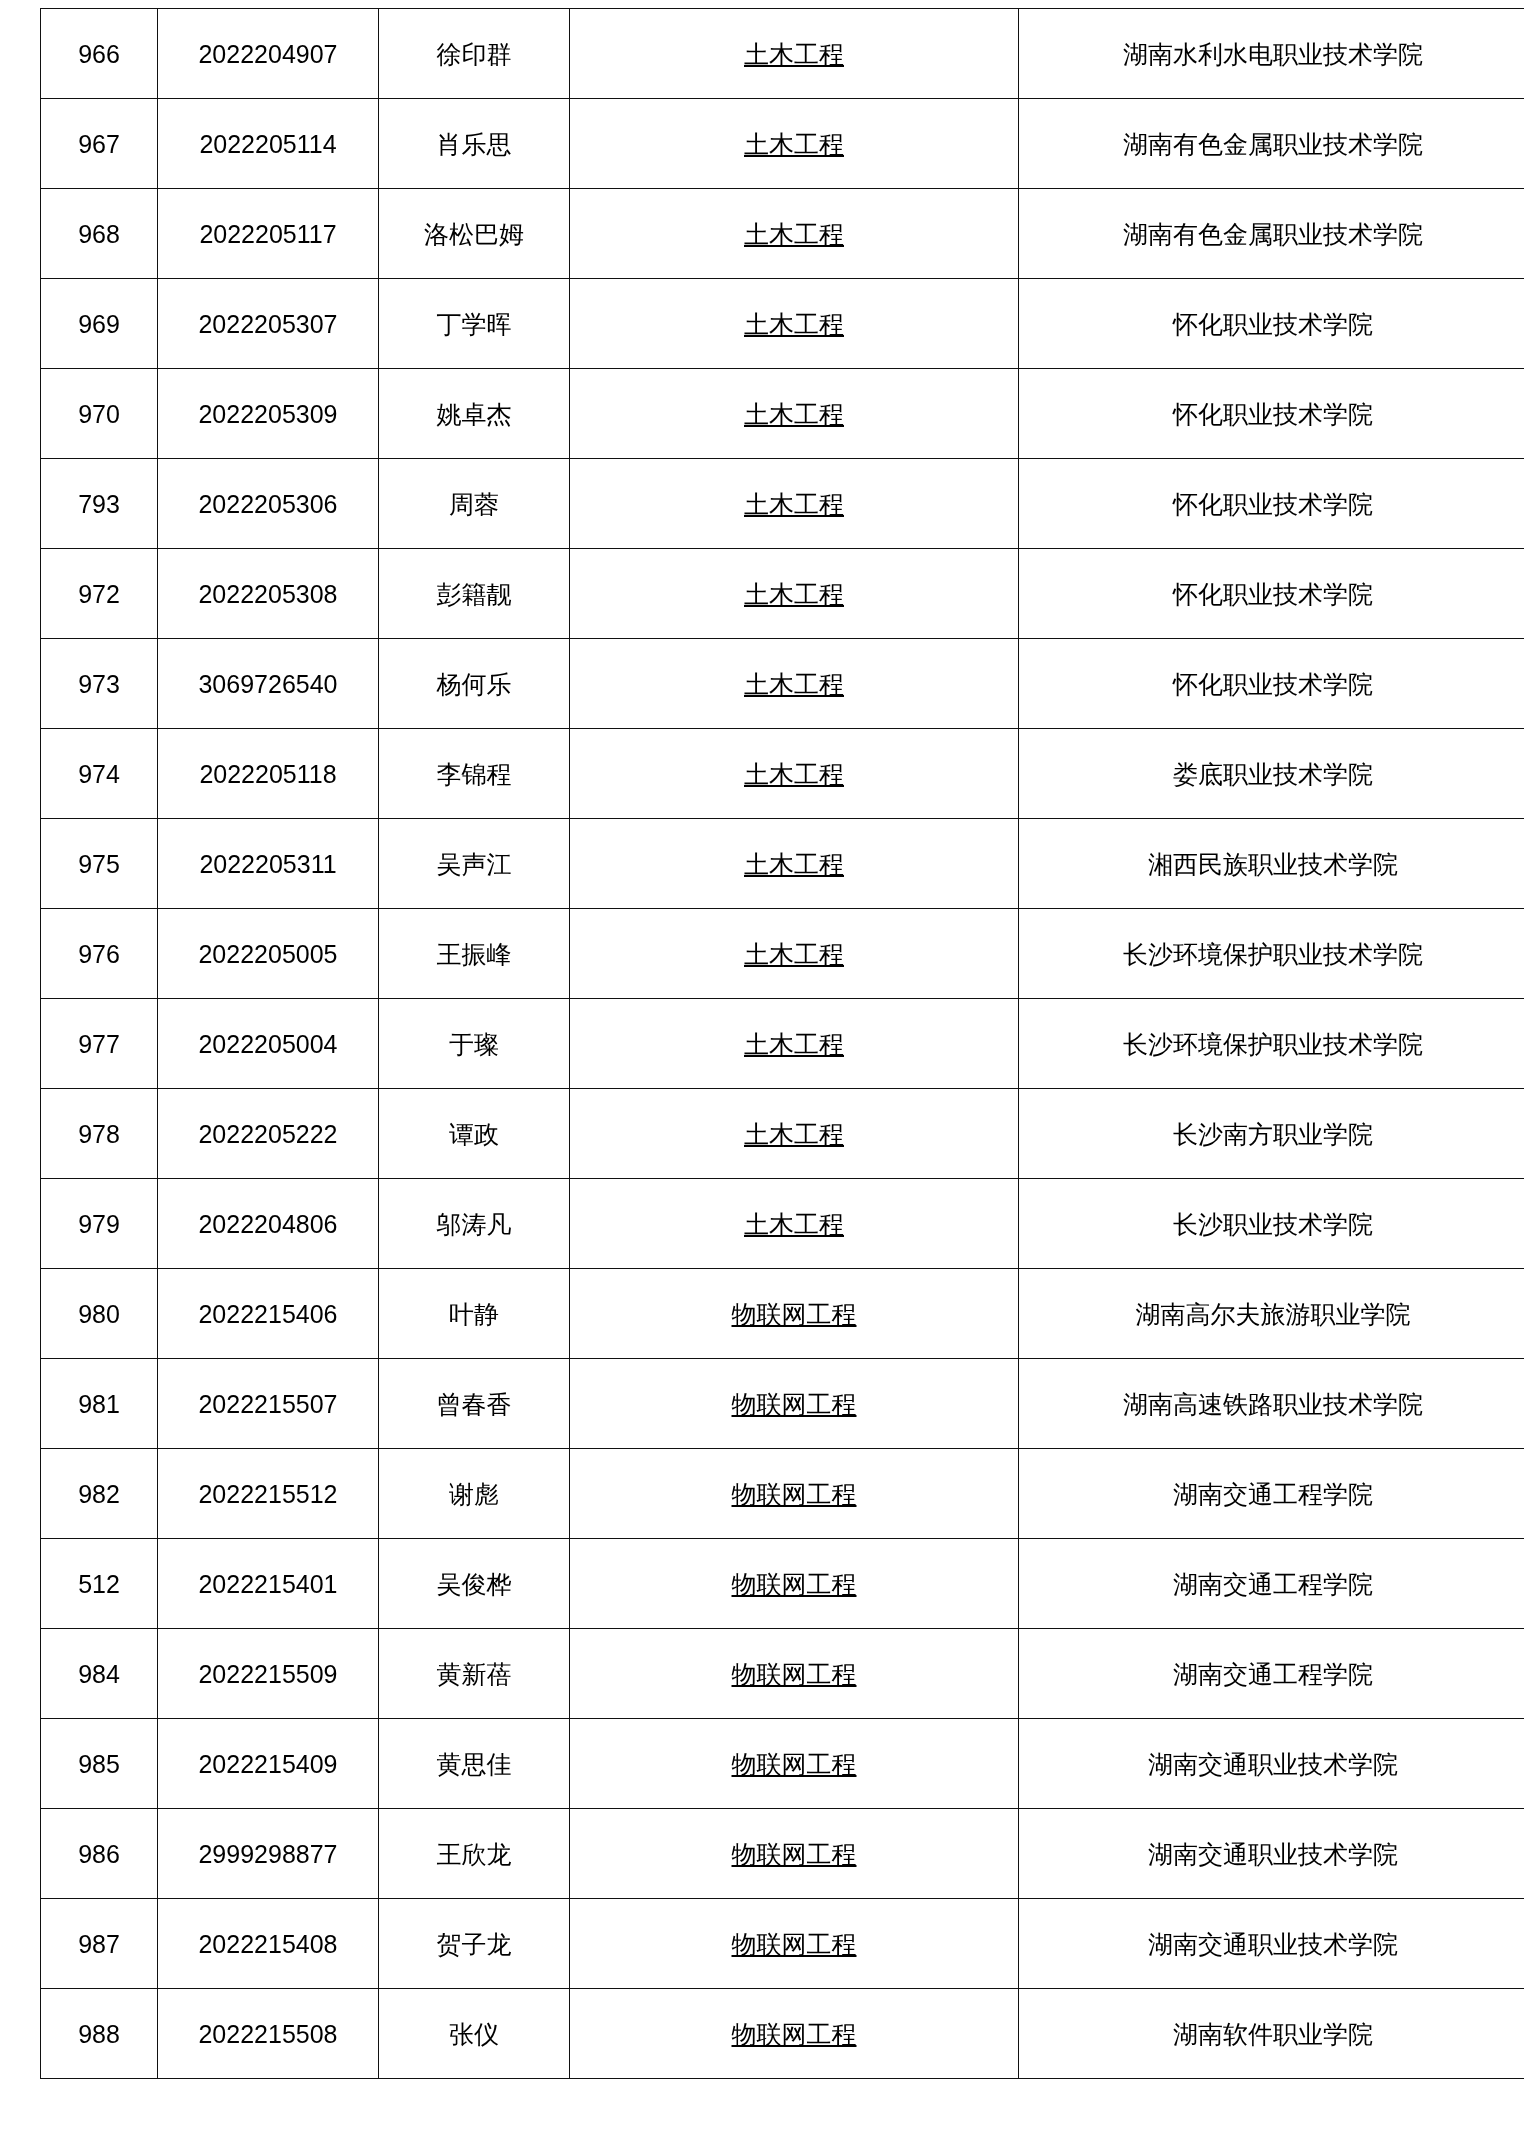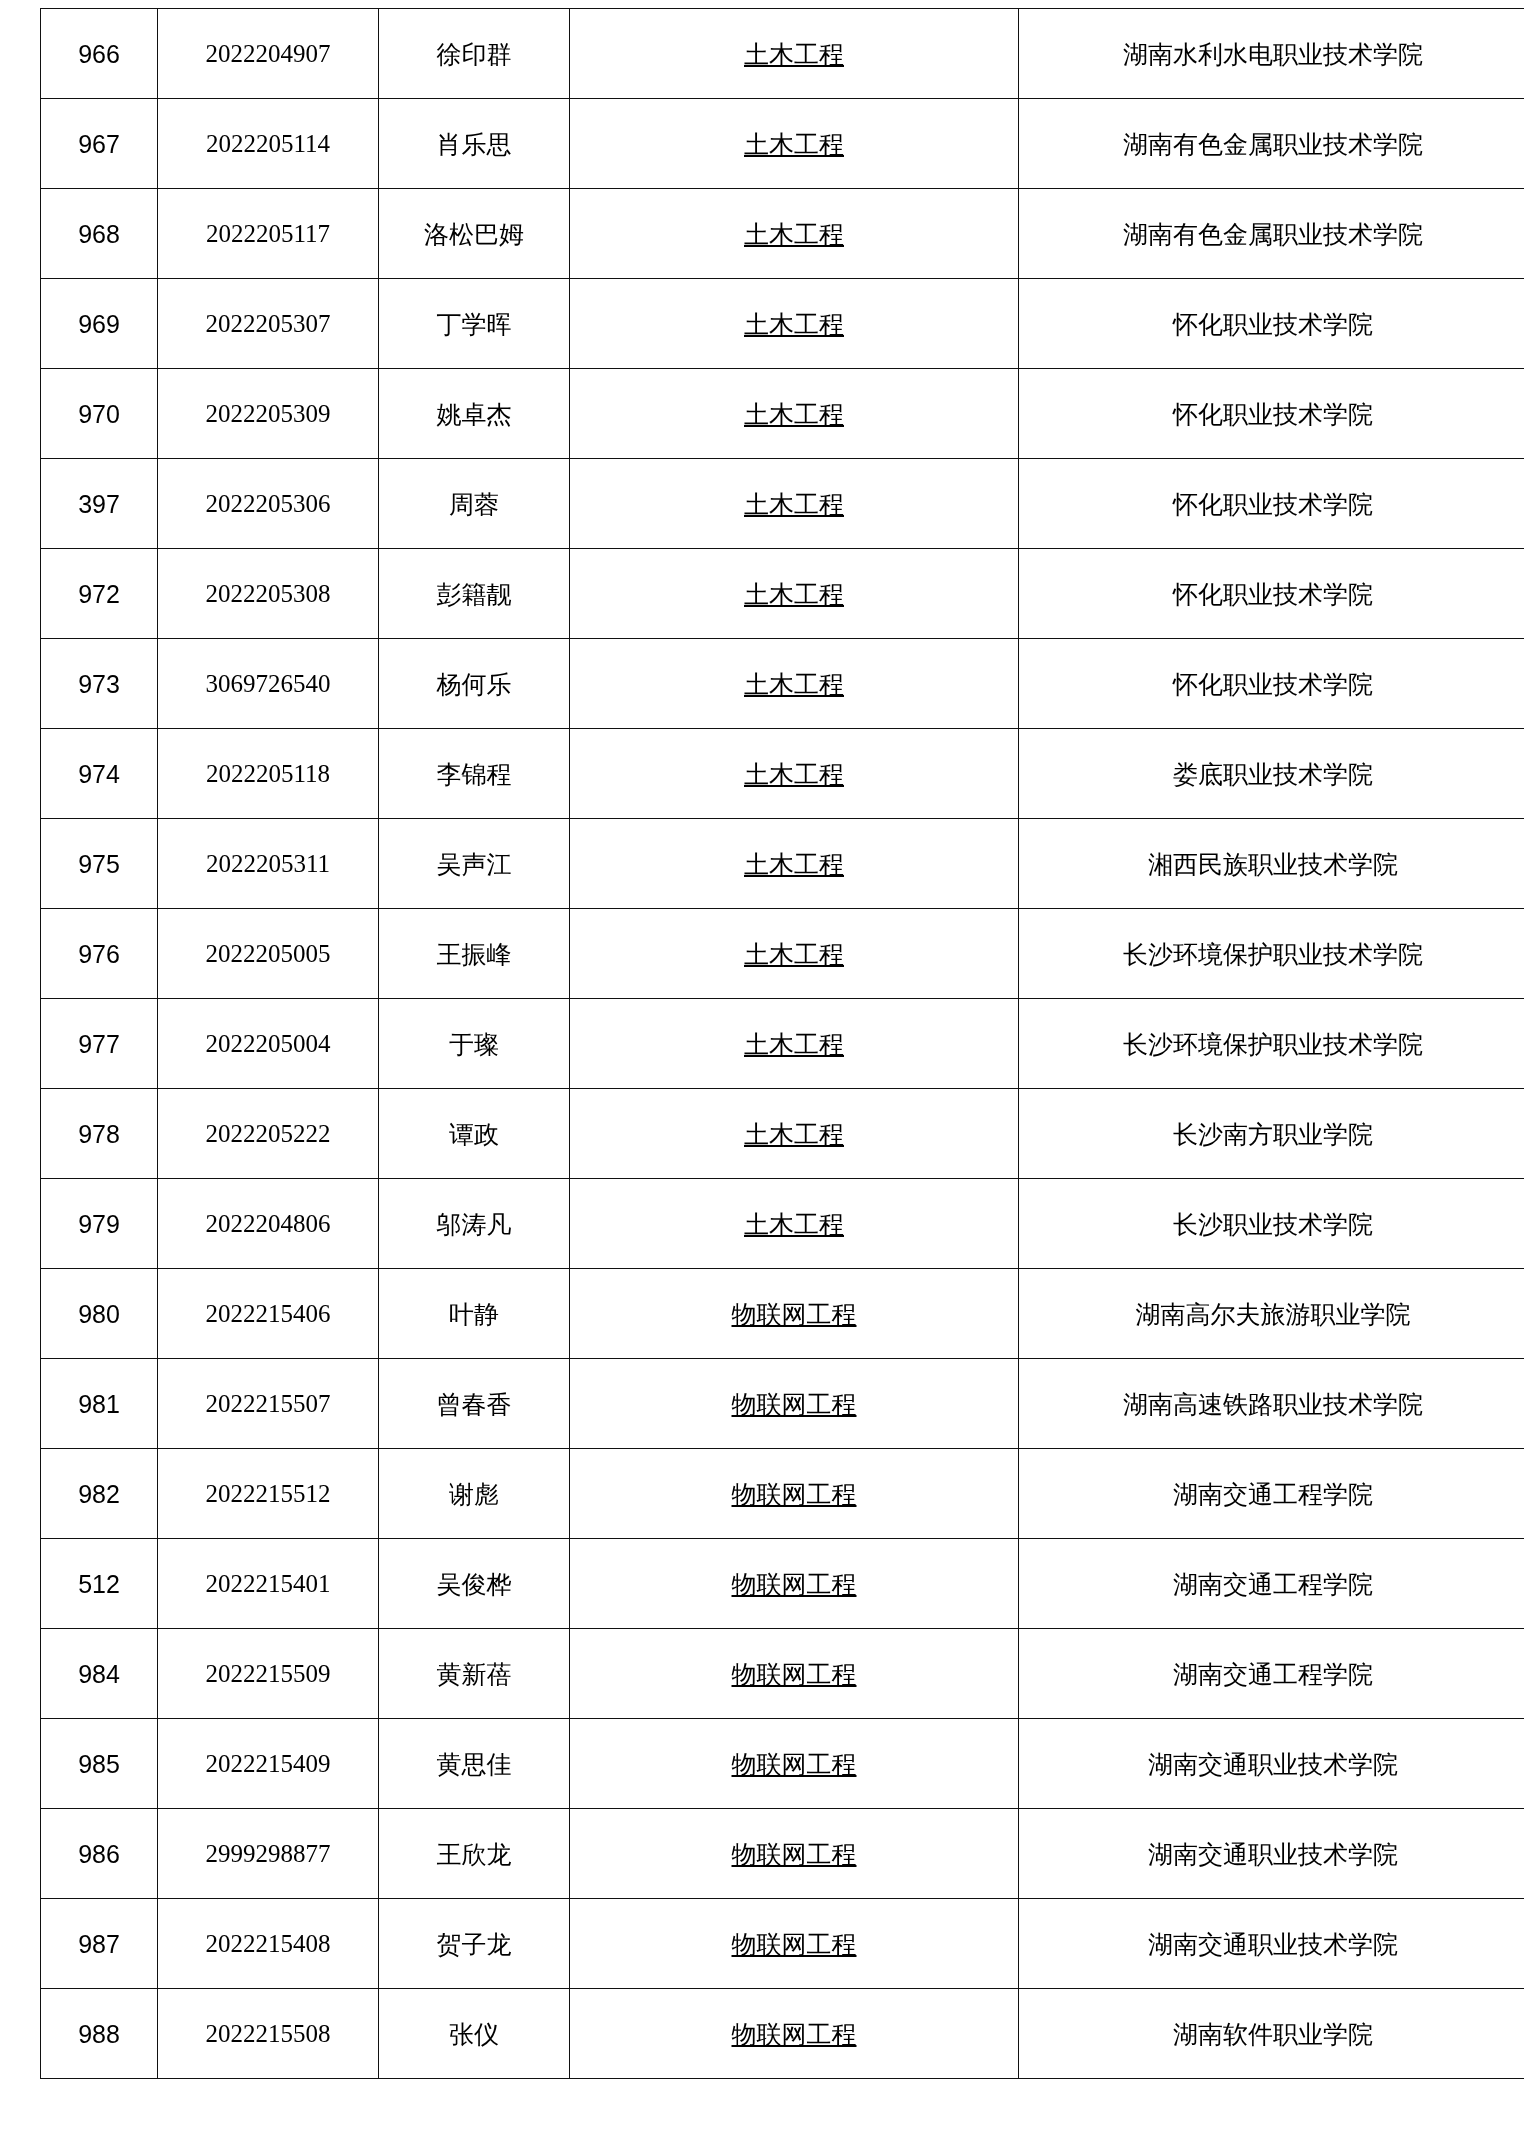--- a/index.html
+++ b/index.html
@@ -29,21 +29,21 @@
     padding: 0 4px;
     text-align: center;
     vertical-align: middle;
     font-size: 25px;
     line-height: 1.2;
     font-weight: 400;
     white-space: nowrap;
     overflow: hidden;
   }
   td.c-index   { width: 108px; }
-  td.c-id      { width: 212px; font-family: Liberation Serif, serif; }
+  td.c-id      { width: 212px; }
   td.c-name    { width: 182px; }
   td.c-major   { width: 440px; text-decoration: underline; }
   td.c-school  { width: 500px; }
 </style>
 </head>
 <body>
 
 <div class="page">
   <table class="roster">
     <tbody>
@@ -76,21 +76,21 @@
           <td class="c-school">怀化职业技术学院</td>
         </tr>
         <tr>
           <td class="c-index">970</td>
           <td class="c-id">2022205309</td>
           <td class="c-name">姚卓杰</td>
           <td class="c-major">土木工程</td>
           <td class="c-school">怀化职业技术学院</td>
         </tr>
         <tr>
-          <td class="c-index">397</td>
+          <td class="c-index">793</td>
           <td class="c-id">2022205306</td>
           <td class="c-name">周蓉</td>
           <td class="c-major">土木工程</td>
           <td class="c-school">怀化职业技术学院</td>
         </tr>
         <tr>
           <td class="c-index">972</td>
           <td class="c-id">2022205308</td>
           <td class="c-name">彭籍靓</td>
           <td class="c-major">土木工程</td>

